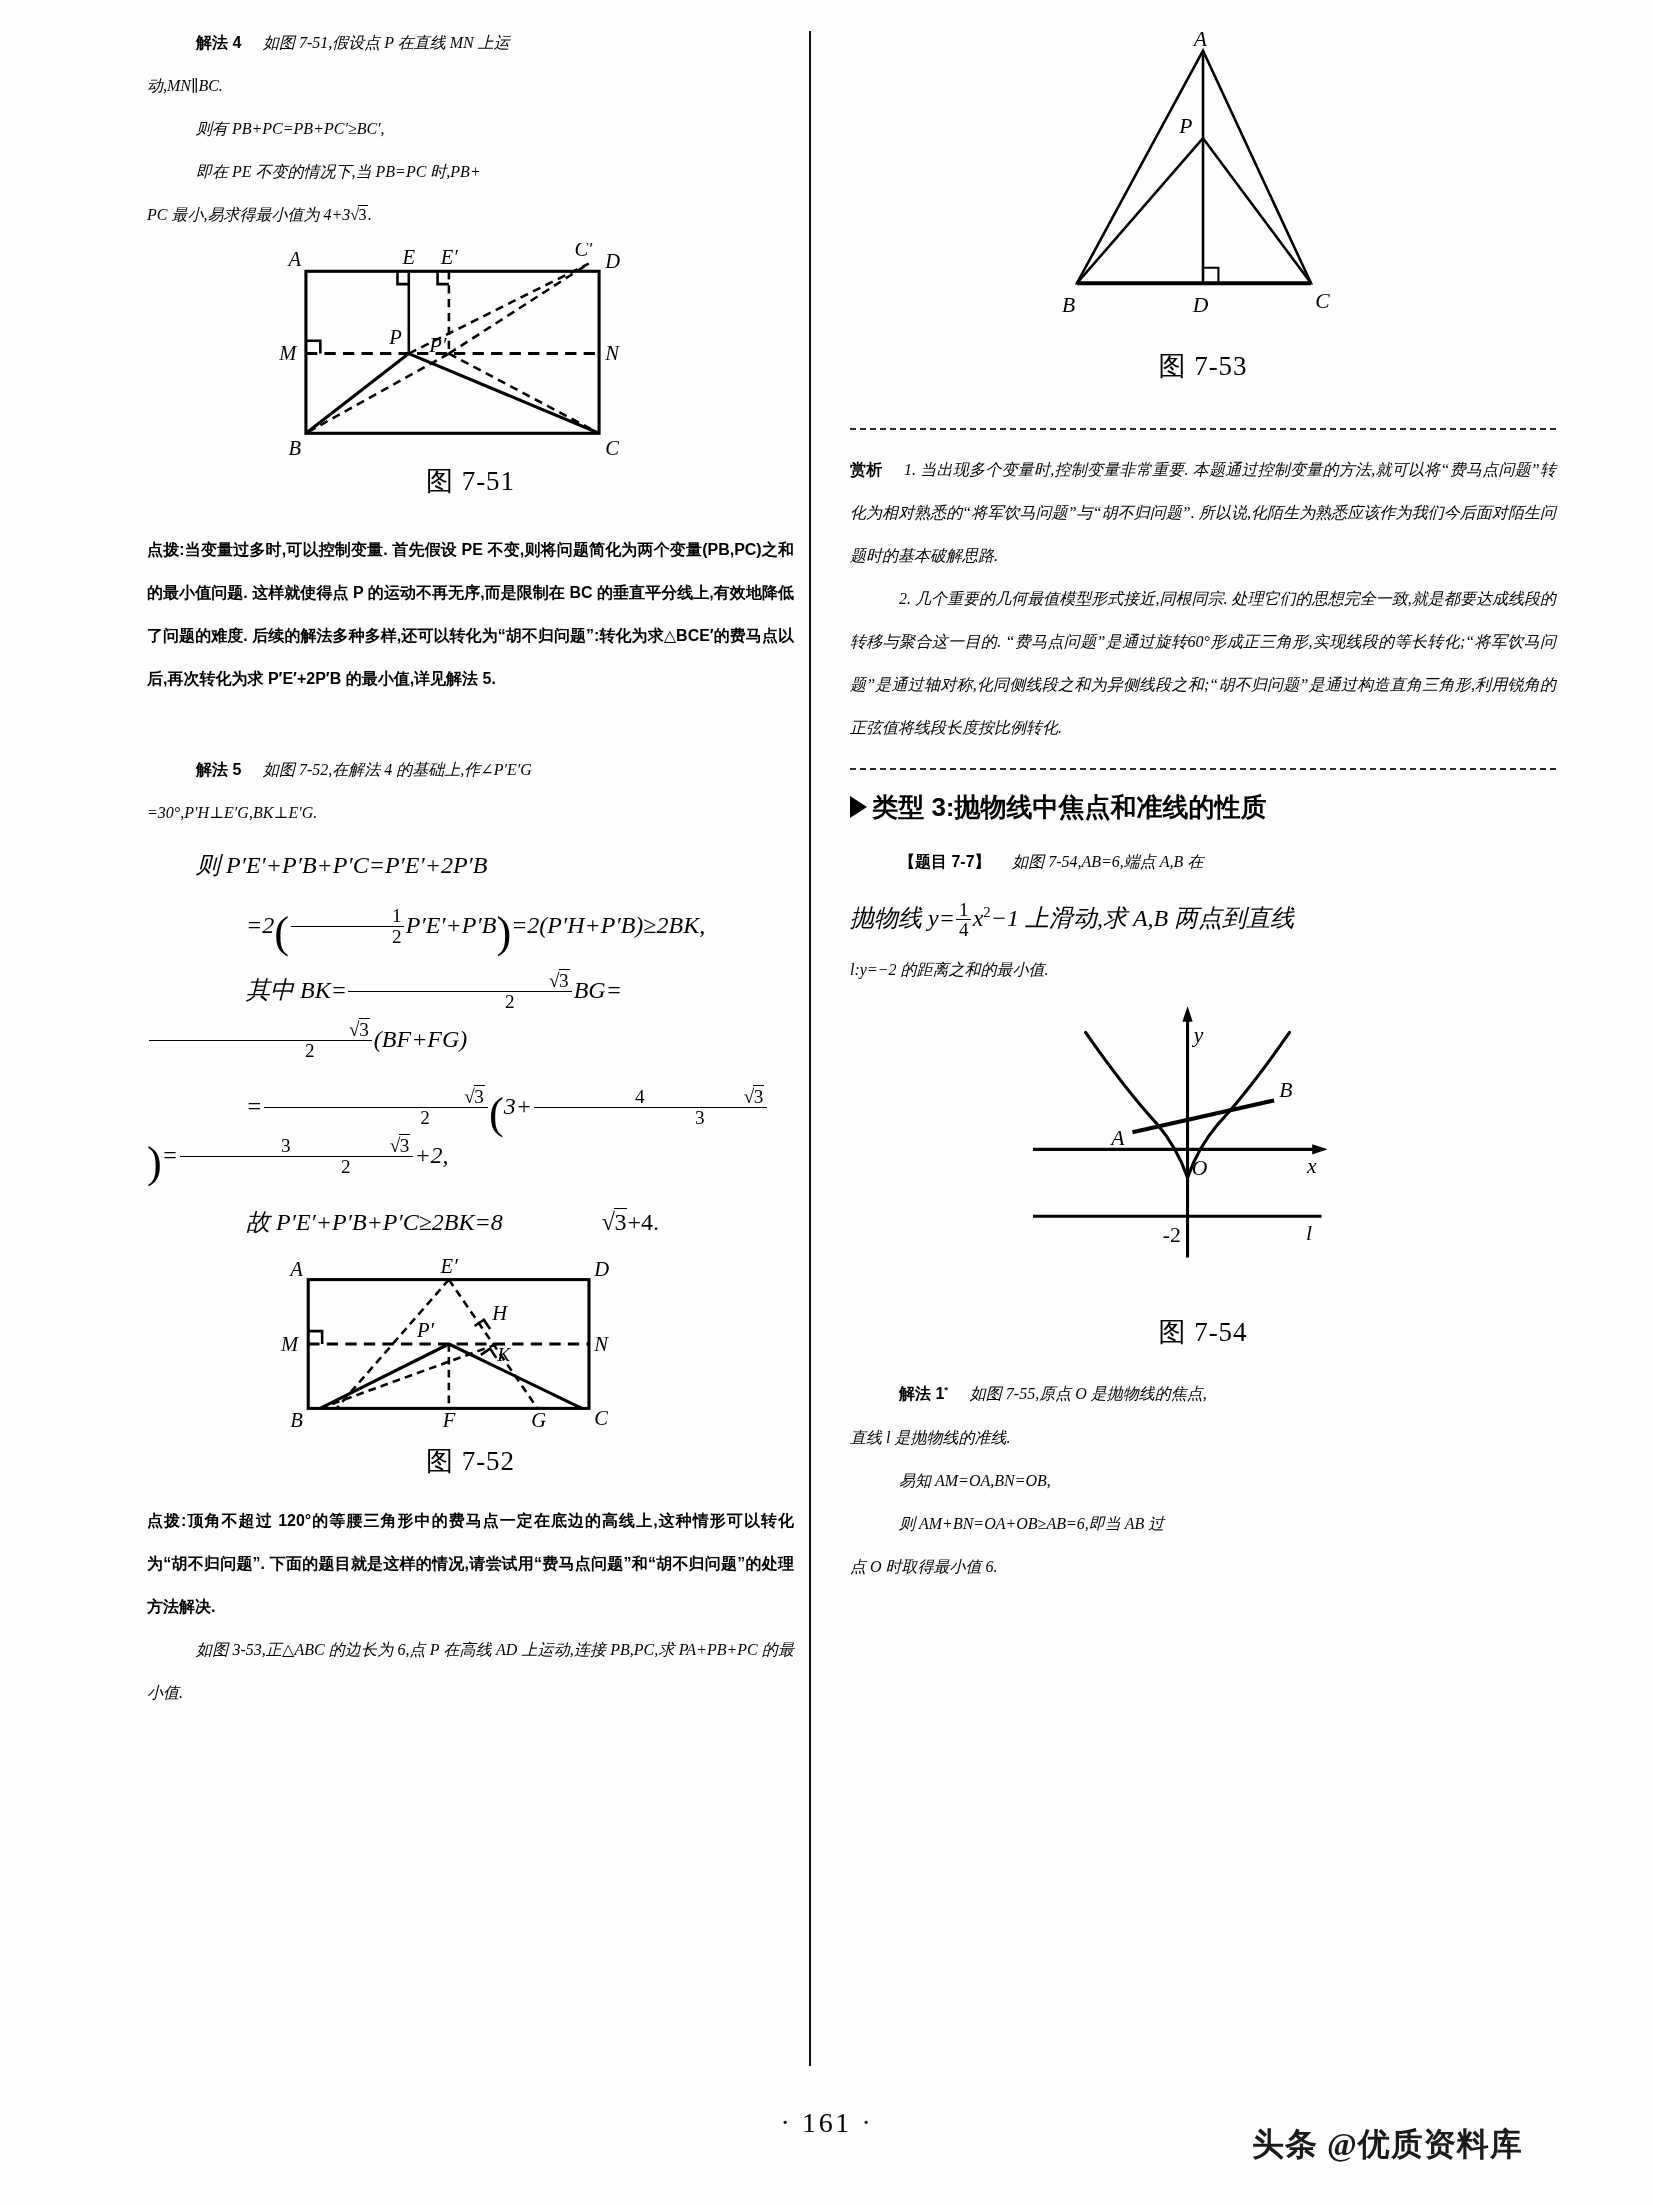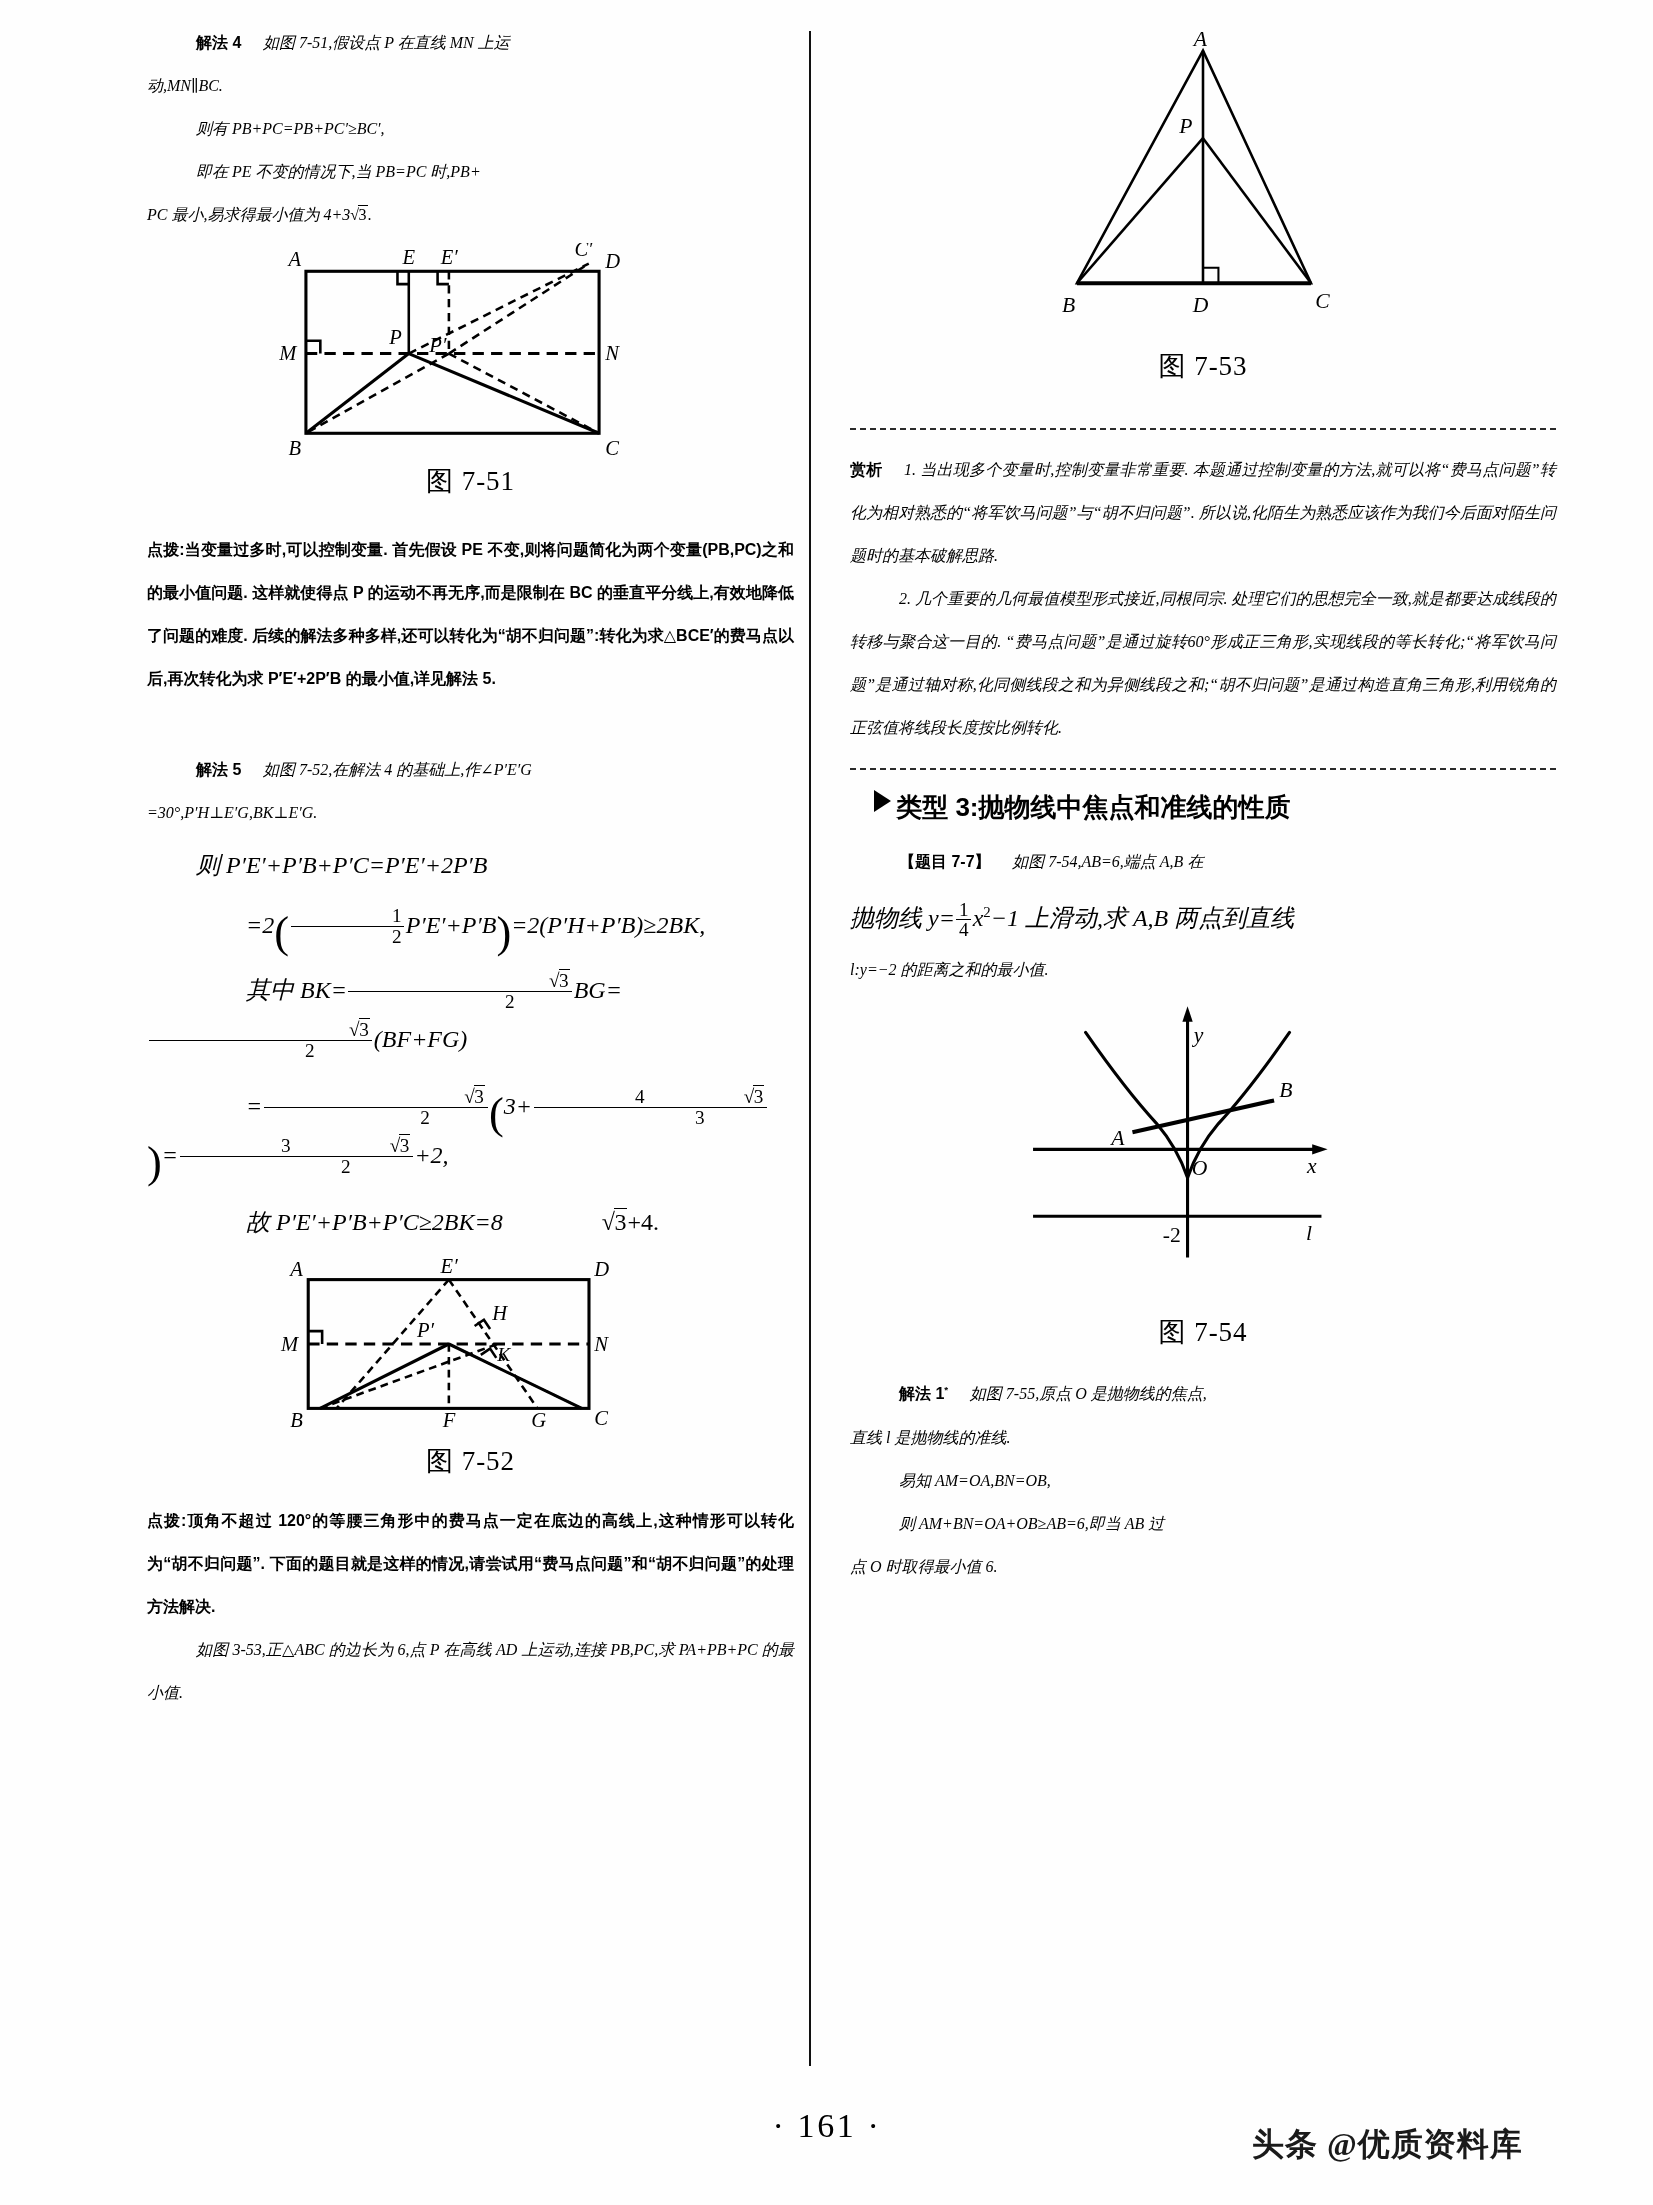--- a/index.html
+++ b/index.html
@@ -60,33 +60,33 @@
 
   
   .dashsep {
     border-top:2.1px dashed #2a2a2a;
     height:0; margin:0;
   }
 
   
   .pagenum {
     position:absolute; left:0; right:0; top:2107px;
-    text-align:center; font-size:34px; letter-spacing:2.6px;
+    text-align:center; font-size:28px; letter-spacing:2.6px;
   }
   .watermark {
     position:absolute; left:1252px; top:2123px;
     font-family:Liberation Serif, serif;
     font-weight:bold; font-size:32px; color:#1a1a1a;
     letter-spacing:1px; white-space:nowrap;
   }
 
   .type-head {
     font-family:"Liberation Sans","DejaVu Sans",sans-serif;
     font-weight:bold; font-size:26px; letter-spacing:0px;
-    display:flex; gap:5.2px;margin-left:24px;
+    display:flex; align-items:center; gap:5.2px;
   }
   .tri { width:0;height:0;border-left:17.5px solid #000;border-top:11.3px solid transparent;border-bottom:11.3px solid transparent; }
   .tmhead { font-family:"Liberation Sans","DejaVu Sans",sans-serif; font-weight:bold; }
 </style>
 </head>
 <body>
 
 <div class="page">
 
   <div class="divider"></div>

